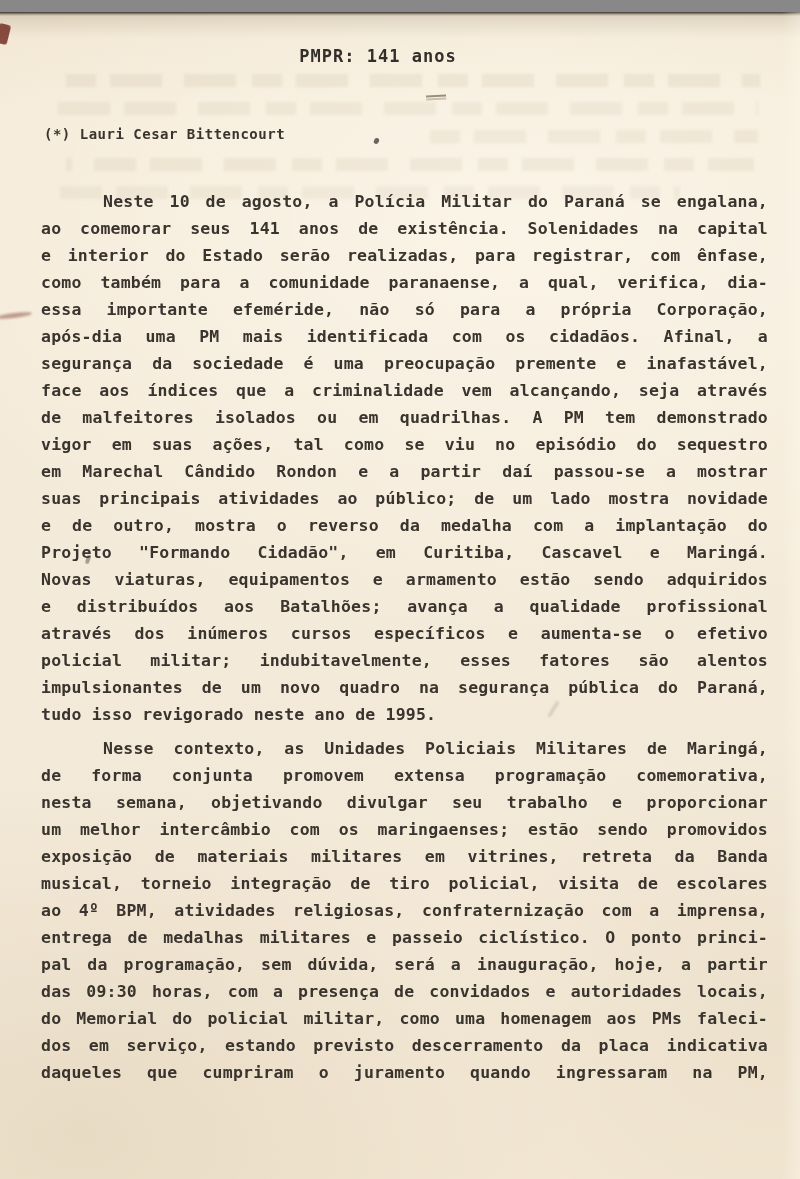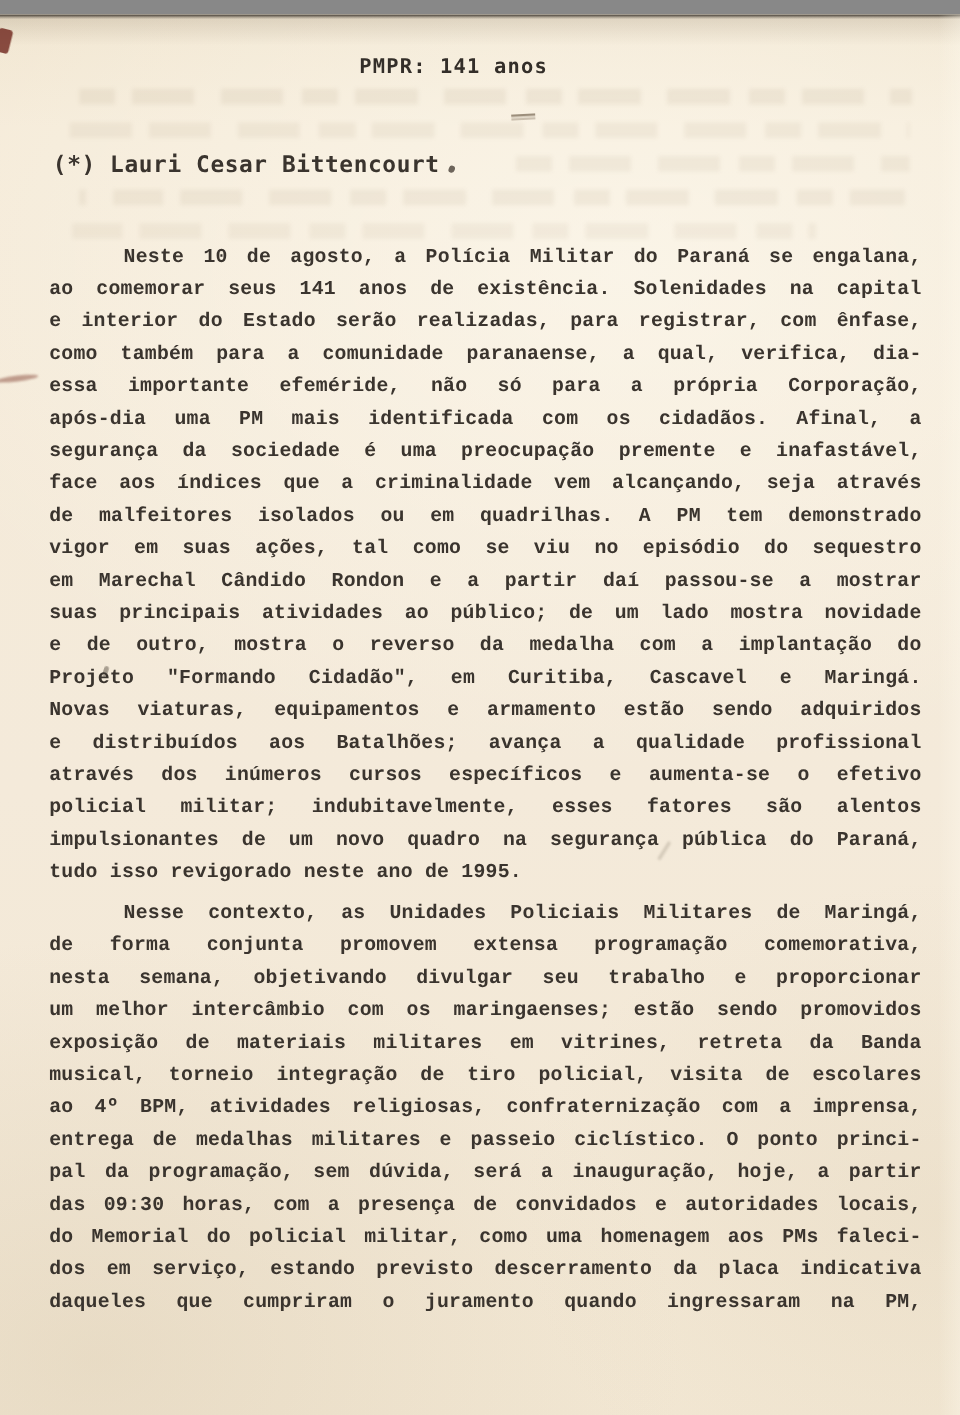--- a/index.html
+++ b/index.html
@@ -67,24 +67,24 @@
   .g4{top:146px;left:66px;width:688px;background-position:40px 0;opacity:.13;}
   .g5{top:174px;left:60px;width:620px;background-position:12px 0;opacity:.11;}
   
   .doc-title{
     position:absolute;top:34px;left:0;width:800px;height:24px;
     text-align:center;transform:translateX(-22px);
     font-size:17px;font-weight:bold;letter-spacing:1px;color:#332e29;
   }
   .byline{
     position:absolute;top:114px;left:44px;height:22px;
-    font-size:19px;font-weight:bold;letter-spacing:.5px;color:#3a342e;
+    font-size:14px;font-weight:bold;letter-spacing:.5px;color:#3a342e;
   }
   .doc-body{
-    position:absolute;top:188px;left:41px;width:727px;color:#3a342e;font-family:Liberation Mono, monospace;
+    position:absolute;top:176px;left:41px;width:727px;color:#3a342e;
   }
   .paragraph{margin:0;}
   .paragraph + .paragraph{margin-top:7px;}
   .line{
     height:27px;line-height:27px;font-size:16.5px;font-weight:bold;
     letter-spacing:.2px;
     text-align:justify;text-align-last:justify;
     white-space:nowrap;overflow:visible;
   }
   .line.indent{padding-left:62px;}

